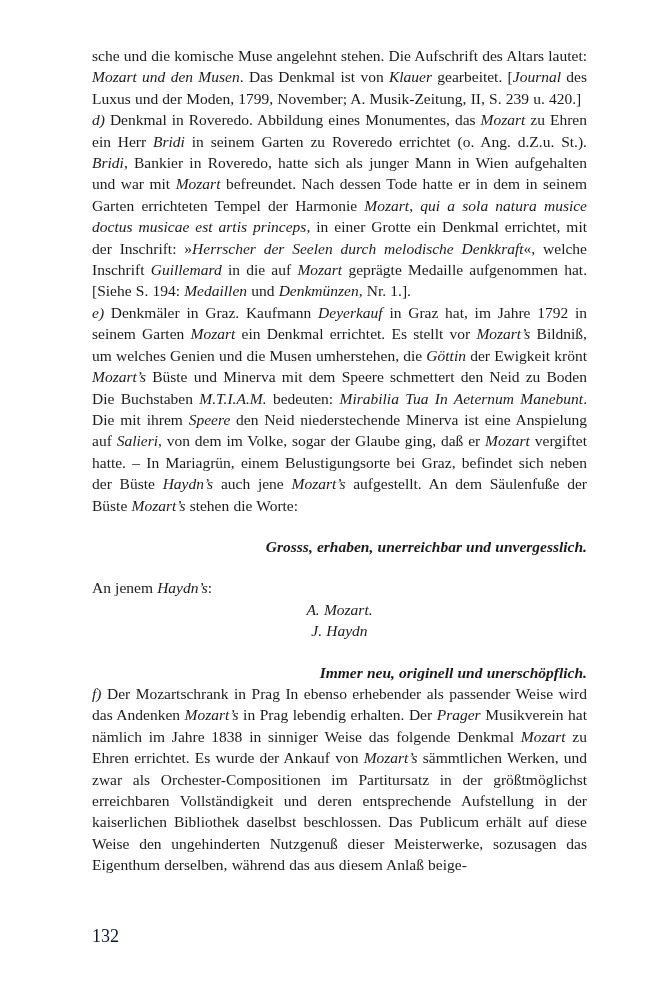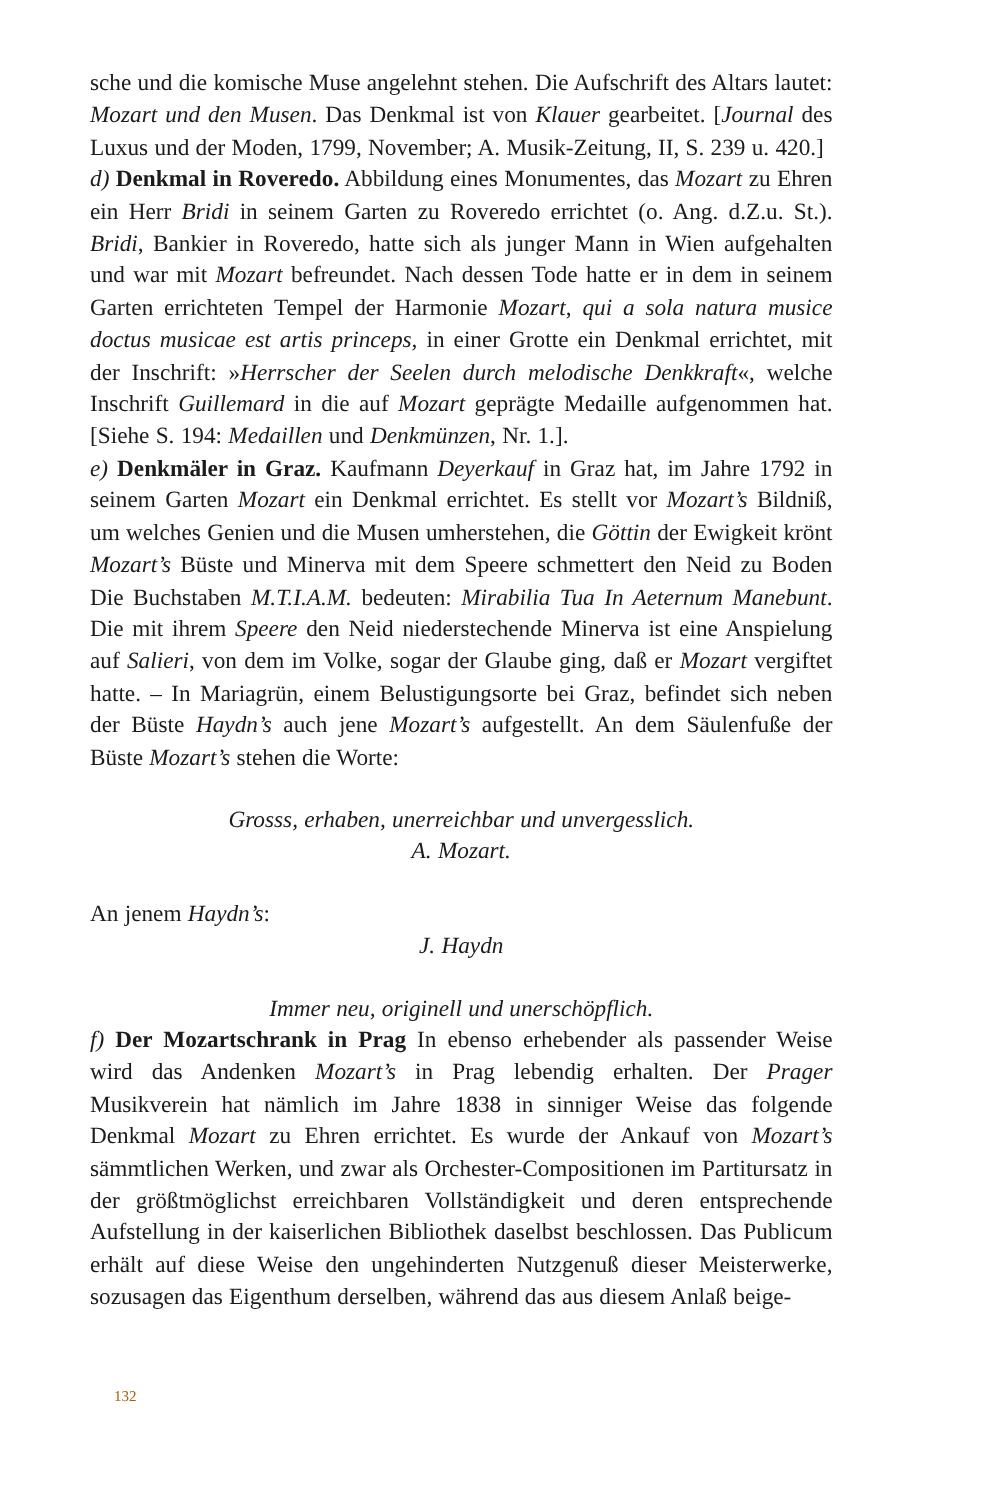--- a/index.html
+++ b/index.html
@@ -5,58 +5,59 @@
   * { box-sizing: border-box; }
   html, body { margin: 0; padding: 0; background: #ffffff; }
   .page {
     position: relative;
     width: 611px;
     height: 990px;
     background: #ffffff;
     font-family: "Liberation Serif", "DejaVu Serif", serif;
     color: #1b1b1b;
     overflow: hidden;
+    margin-left: 32px;
   }
   .text-column {
     position: absolute;
     left: 60px;
     right: 56px;
     top: 45px;
   }
   p.blk {
     margin: 0;
     font-size: 15.5px;
     line-height: 21.4px;
     word-spacing: 0.3px;
   }
   p.body   { text-align: justify; }
   p.spaced { text-align: justify; margin-top: 20px; }
-  p.verse  { text-align: center;  margin-top: 20px; }
+  p.verse  { text-align: right;  margin-top: 20px; font-weight: bold; }
   p.attr   { text-align: center; }
   .it { font-style: italic; }
-  .bd { font-weight: bold; }
+  .bd { font-weight: normal; }
   sup { font-size: 0.62em; line-height: 0; }
   .page-number {
     position: absolute;
-    left: 76px;
+    left: 60px;
     top: 926px;
-    font-size: 10px;
+    font-size: 18px;
     font-family: "Liberation Serif", "DejaVu Serif", serif;
-    color: #a16207;
+    color: #0f172a;
   }
 </style>
 </head>
 <body>
 
 <div class="page">
   <div class="text-column">
       <p class="blk body"><span>sche und die komische Muse angelehnt stehen. Die Aufschrift des Altars lautet: </span><span class="it">Mozart und den Musen</span><span>. Das Denkmal ist von </span><span class="it">Klauer</span><span> gearbeitet. [</span><span class="it">Journal</span><span> des Luxus und der Moden, 1799, November; A. Musik-Zeitung, II, S. 239 u. 420.]</span></p>
       <p class="blk body"><span class="it">d)</span><span> </span><span class="bd">Denkmal in Roveredo.</span><span> Abbildung eines Monumentes, das </span><span class="it">Mozart</span><span> zu Ehren ein Herr </span><span class="it">Bridi</span><span> in seinem Garten zu Roveredo errichtet (o. Ang. d.Z.u. St.). </span><span class="it">Bridi</span><span>, Bankier in Roveredo, hatte sich als junger Mann in Wien aufgehalten und war mit </span><span class="it">Mozart</span><span> befreundet. Nach dessen Tode hatte er in dem in seinem Garten errichteten Tempel der Harmonie </span><span class="it">Mozart</span><span>, </span><span class="it">qui a sola natura musice doctus musicae est artis princeps,</span><span> in einer Grotte ein Denkmal errichtet, mit der Inschrift: »</span><span class="it">Herrscher der Seelen durch melodische Denkkraft</span><span>«, welche Inschrift </span><span class="it">Guillemard</span><span> in die auf </span><span class="it">Mozart</span><span> geprägte Medaille aufgenommen hat. [Siehe S. 194: </span><span class="it">Medaillen</span><span> und </span><span class="it">Denkmünzen</span><span>, Nr. 1.].</span></p>
       <p class="blk body"><span class="it">e)</span><span> </span><span class="bd">Denkmäler in Graz.</span><span> Kaufmann </span><span class="it">Deyerkauf</span><span> in Graz hat, im Jahre 1792 in seinem Garten </span><span class="it">Mozart</span><span> ein Denkmal errichtet. Es stellt vor </span><span class="it">Mozart’s</span><span> Bildniß, um welches Genien und die Musen umherstehen, die </span><span class="it">Göttin</span><span> der Ewigkeit krönt </span><span class="it">Mozart’s</span><span> Büste und Minerva mit dem Speere schmettert den Neid zu Boden Die Buchstaben </span><span class="it">M.T.I.A.M.</span><span> bedeuten: </span><span class="it">Mirabilia Tua In Aeternum Manebunt</span><span>. Die mit ihrem </span><span class="it">Speere</span><span> den Neid niederstechende Minerva ist eine Anspielung auf </span><span class="it">Salieri</span><span>, von dem im Volke, sogar der Glaube ging, daß er </span><span class="it">Mozart</span><span> vergiftet hatte. – In Mariagrün, einem Belustigungsorte bei Graz, befindet sich neben der Büste </span><span class="it">Haydn’s</span><span> auch jene </span><span class="it">Mozart’s</span><span> aufgestellt. An dem Säulenfuße der Büste </span><span class="it">Mozart’s</span><span> stehen die Worte:</span></p>
       <p class="blk verse"><span class="it">Grosss, erhaben, unerreichbar und unvergesslich.</span></p>
+      <p class="blk spaced"><span>An jenem </span><span class="it">Haydn’s</span><span>:</span></p>
       <p class="blk attr"><span class="it">A. Mozart.</span></p>
-      <p class="blk spaced"><span>An jenem </span><span class="it">Haydn’s</span><span>:</span></p>
       <p class="blk attr"><span class="it">J. Haydn</span></p>
       <p class="blk verse"><span class="it">Immer neu, originell und unerschöpflich.</span></p>
       <p class="blk body"><span class="it">f)</span><span> </span><span class="bd">Der Mozartschrank in Prag</span><span> In ebenso erhebender als passender Weise wird das Andenken </span><span class="it">Mozart’s</span><span> in Prag lebendig erhalten. Der </span><span class="it">Prager</span><span> Musikverein hat nämlich im Jahre 1838 in sinniger Weise das folgende Denkmal </span><span class="it">Mozart</span><span> zu Ehren errichtet. Es wurde der Ankauf von </span><span class="it">Mozart’s</span><span> sämmtlichen Werken, und zwar als Orchester-Compositionen im Partitursatz in der größtmöglichst erreichbaren Vollständigkeit und deren entsprechende Aufstellung in der kaiserlichen Bibliothek daselbst beschlossen. Das Publicum erhält auf diese Weise den ungehinderten Nutzgenuß dieser Meisterwerke, sozusagen das Eigenthum derselben, während das aus diesem Anlaß beige-</span></p>
     </div>
   <div class="page-number">132</div>
 </div>
 
 </body></html>

